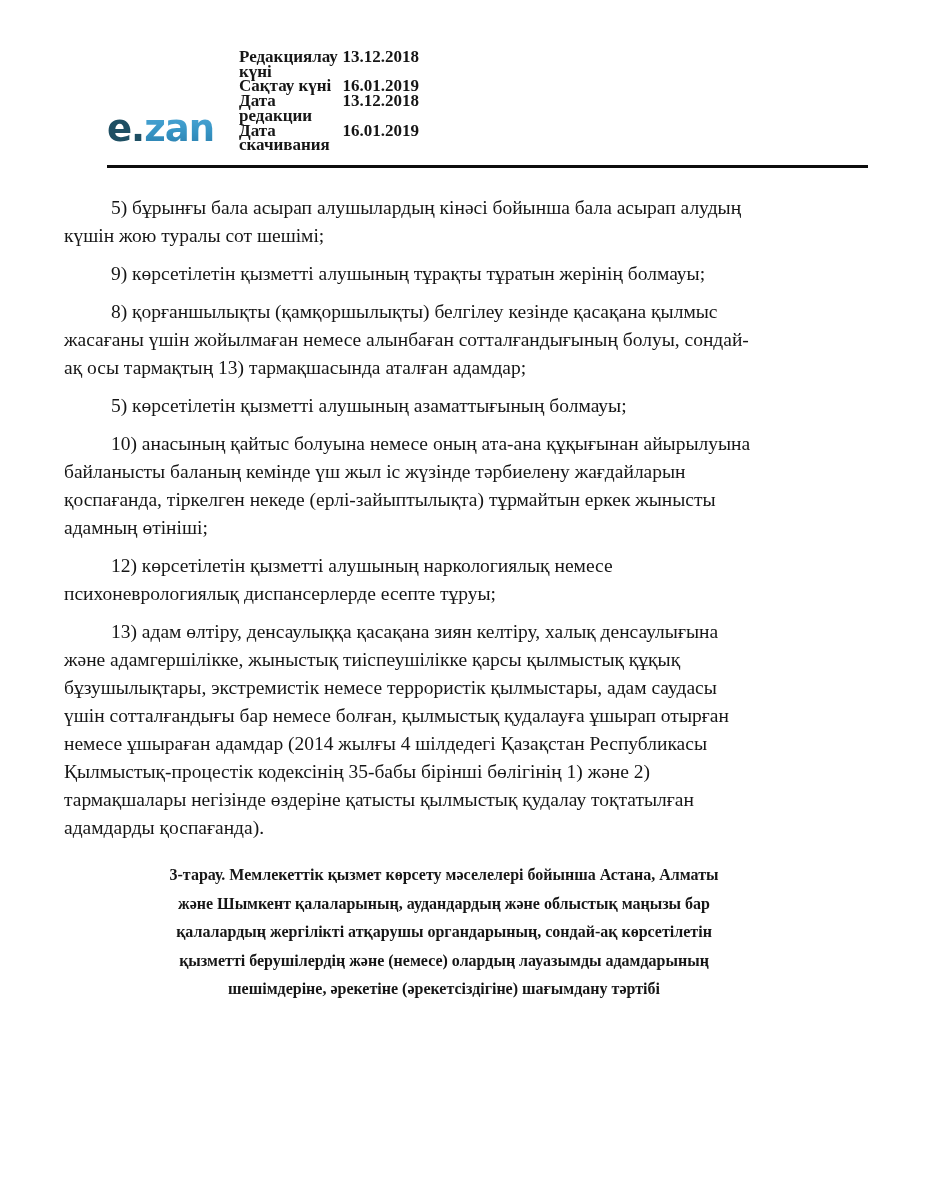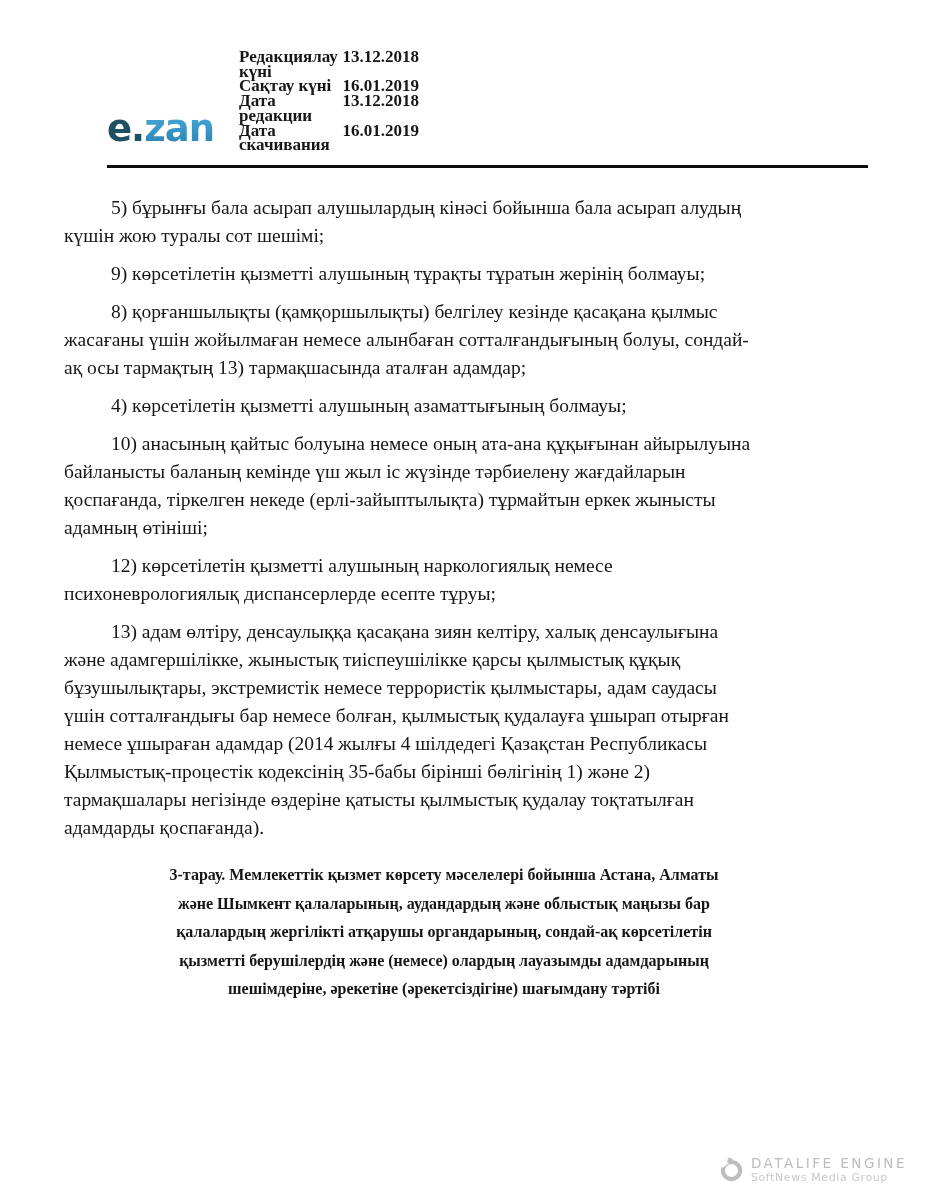--- a/index.html
+++ b/index.html
@@ -81,21 +81,21 @@
 
   <div class="rule"></div>
 
   <div class="doc-body">
     <p>5) бұрынғы бала асырап алушылардың кінәсі бойынша бала асырап алудың
 күшін жою туралы сот шешімі;</p>
     <p>9) көрсетілетін қызметті алушының тұрақты тұратын жерінің болмауы;</p>
     <p>8) қорғаншылықты (қамқоршылықты) белгілеу кезінде қасақана қылмыс
 жасағаны үшін жойылмаған немесе алынбаған сотталғандығының болуы, сондай-
 ақ осы тармақтың 13) тармақшасында аталған адамдар;</p>
-    <p>4) көрсетілетін қызметті алушының азаматтығының болмауы;</p>
+    <p>5) көрсетілетін қызметті алушының азаматтығының болмауы;</p>
     <p>10) анасының қайтыс болуына немесе оның ата-ана құқығынан айырылуына
 байланысты баланың кемінде үш жыл іс жүзінде тәрбиелену жағдайларын
 қоспағанда, тіркелген некеде (ерлі-зайыптылықта) тұрмайтын еркек жынысты
 адамның өтініші;</p>
     <p>12) көрсетілетін қызметті алушының наркологиялық немесе
 психоневрологиялық диспансерлерде есепте тұруы;</p>
     <p>13) адам өлтіру, денсаулыққа қасақана зиян келтіру, халық денсаулығына
 және адамгершілікке, жыныстық тиіспеушілікке қарсы қылмыстық құқық
 бұзушылықтары, экстремистік немесе террористік қылмыстары, адам саудасы
 үшін сотталғандығы бар немесе болған, қылмыстық қудалауға ұшырап отырған
@@ -104,25 +104,14 @@
 тармақшалары негізінде өздеріне қатысты қылмыстық қудалау тоқтатылған
 адамдарды қоспағанда).</p>
 
     <div class="chapter-heading">3-тарау. Мемлекеттік қызмет көрсету мәселелері бойынша Астана, Алматы
 және Шымкент қалаларының, аудандардың және облыстық маңызы бар
 қалалардың жергілікті атқарушы органдарының, сондай-ақ көрсетілетін
 қызметті берушілердің және (немесе) олардың лауазымды адамдарының
 шешімдеріне, әрекетіне (әрекетсіздігіне) шағымдану тәртібі</div>
   </div>
 
-  <div class="watermark">
-    <svg class="watermark-icon" viewBox="0 0 24 24" aria-hidden="true">
-      <circle cx="12" cy="13" r="8.2" fill="none" stroke="#bdbdbd" stroke-width="4"></circle>
-      <rect x="-1" y="-2" width="13" height="10" fill="#ffffff" transform="rotate(-38 5 3)"></rect>
-      <rect x="8.2" y="1.2" width="4.6" height="4.6" fill="#bdbdbd" transform="rotate(12 10.5 3.5)"></rect>
-    </svg>
-    <div class="watermark-text">
-      <div class="watermark-brand">DataLife Engine</div>
-      <div class="watermark-sub">SoftNews Media Group</div>
-    </div>
-  </div>
 
 </div>
 
 </body></html>

